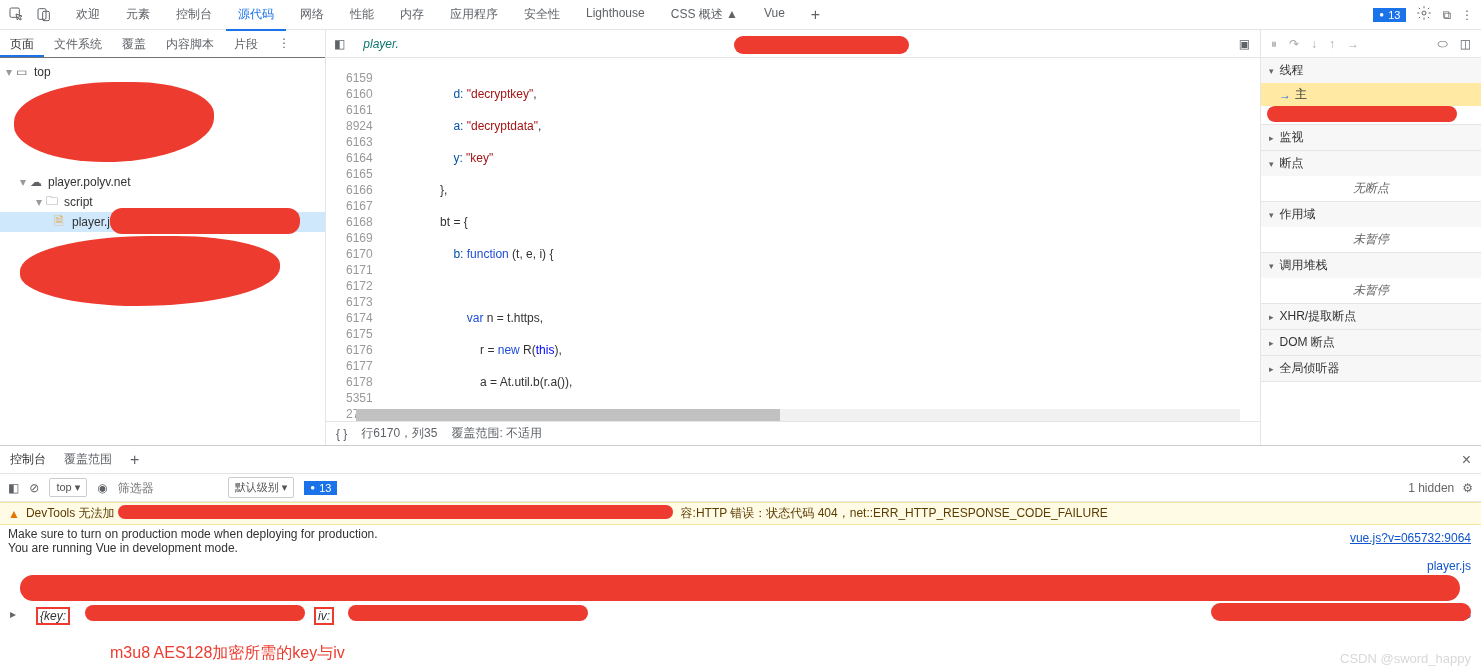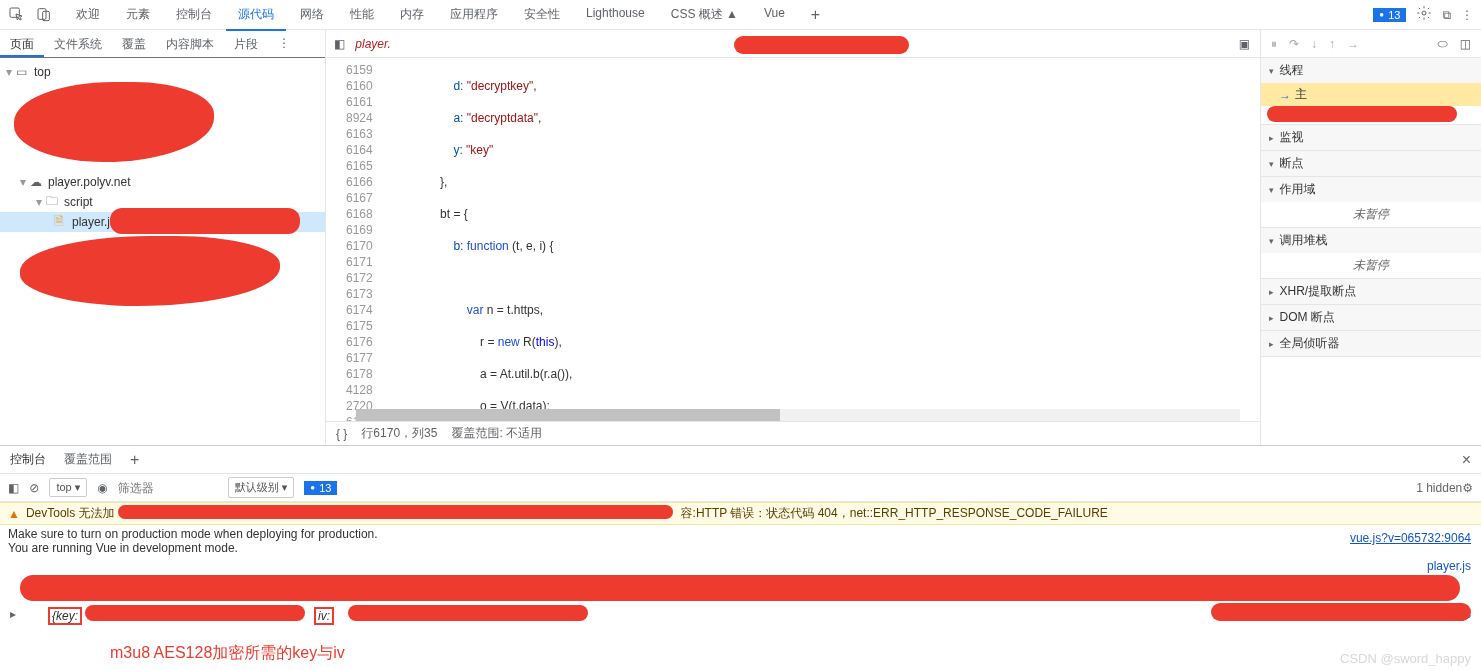--- a/index.html
+++ b/index.html
@@ -20,22 +20,22 @@
 .left-tabs .lt.active { color:#333; border-bottom:2px solid #1a73e8; }
 .file-tree { flex:1; padding:4px 0; position:relative; font-size:12px; }
 .tree-row { display:flex; align-items:center; height:20px; padding-left:6px; cursor:pointer; }
 .tree-row .arr { width:10px; color:#999; }
 .tree-row .ico { width:14px; margin-right:4px; color:#5f6368; }
 .tree-row.selected { background:#cfe8fc; }
 .redblob { position:absolute; background:#ed3b2f; border-radius:50% 40% 55% 45%; pointer-events:none; }
 .center-pane { flex:1; display:flex; flex-direction:column; border-right:1px solid #e5e5e5; position:relative; }
 .file-tabs { height:28px; display:flex; align-items:center; border-bottom:1px solid #e5e5e5; padding:0 8px; gap:10px; position:relative; }
 .file-tabs .ft { color:#5f6368; cursor:pointer; }
-.file-tabs .filename { color:#b91c1c; font-style:italic; }
-.code-area { flex:1; overflow:hidden; display:flex; font-family:Consolas,monospace; font-size:12px; line-height:16px; position:relative; }
+.file-tabs .filename { color:#0f766e; font-style:italic;margin-left:8px; }
+.code-area { flex:1; overflow:hidden; display:flex; font-family:Consolas,monospace; font-size:12px; line-height:16px; position:relative;margin-top:8px; }
 .gutter { background:#fff; color:#999; text-align:right; padding:4px 8px 4px 20px; user-select:none; }
 .code { padding:4px 6px; white-space:pre; }
 .kw { color:#1d4ed8; }
 .str { color:#a31515; }
 .prop { color:#0451a5; }
 .this { color:#0000ff; }
 .redbox { border:2px solid #ed3b2f; display:inline-block; padding:0 2px; }
 .statusbar { height:24px; border-top:1px solid #e5e5e5; display:flex; align-items:center; padding:0 10px; gap:14px; color:#5f6368; font-size:12px; }
 .right-pane { width:220px; display:flex; flex-direction:column; }
 .rp-tools { height:28px; display:flex; align-items:center; gap:12px; padding:0 10px; color:#aaa; border-bottom:1px solid #e5e5e5; }
@@ -46,21 +46,21 @@
 .rp-row { padding:3px 8px 3px 18px; color:#333; font-size:12px; display:flex; align-items:center; gap:4px; }
 .rp-row.sel { background:#ffe9a3; }
 .drawer { border-top:1px solid #ccc; }
 .drawer-tabs { height:28px; display:flex; align-items:center; padding:0 10px; gap:18px; border-bottom:1px solid #e5e5e5; position:relative; }
 .drawer-tabs .dt { color:#5f6368; cursor:pointer; }
 .drawer-tabs .dt.active { color:#333; }
 .drawer-tabs .close { position:absolute; right:10px; font-size:16px; color:#666; cursor:pointer; }
 .console-tb { height:28px; display:flex; align-items:center; padding:0 8px; gap:10px; border-bottom:1px solid #e5e5e5; }
 .console-tb input { border:none; outline:none; font-size:12px; width:100px; }
 .console-tb .sel { border:1px solid #ccc; padding:2px 6px; border-radius:2px; font-size:11px; color:#555; }
-.console-tb .right { margin-left:auto; display:flex; align-items:center; color:#666; }
+.console-tb .right { margin-left:auto; display:flex; align-items:center; gap:8px; color:#666; }
 .console-body { font-family:Consolas,monospace; font-size:12px; position:relative; }
 .warn-row { background:#fffbe5; border-top:1px solid #f5e79e; border-bottom:1px solid #f5e79e; padding:2px 8px; color:#5c3c00; display:flex; align-items:center; gap:6px; position:relative; }
 .msg-row { padding:2px 8px; color:#333; position:relative; }
 .msg-row .link { position:absolute; right:10px; color:#1155cc; text-decoration:underline; cursor:pointer;margin-top:6px; }
 .msg-row a { color:#1155cc; }
 .item-row { padding:2px 8px; position:relative; height:18px; }
 .item-row .redbox { position:absolute; font-style:italic; }
 .watermark { position:absolute; right:10px; bottom:4px; color:#d8d8d8; font-size:13px; }
 .redcap { position:absolute; color:#ed3b2f; font-size:16px; font-family:"Microsoft YaHei",sans-serif; }
 svg { width:16px; height:16px; fill:none; stroke:currentColor; stroke-width:1.5; }
@@ -165,21 +165,21 @@
           <div>6169</div>
           <div>6170</div>
           <div>6171</div>
           <div>6172</div>
           <div>6173</div>
           <div>6174</div>
           <div>6175</div>
           <div>6176</div>
           <div>6177</div>
           <div>6178</div>
-          <div>4128</div>
+          <div>5351</div>
           <div>2720</div>
           <div>6181</div>
       </div>
       <div class="code">
 <div>                    <span class="prop">d:</span> <span class="str">"decryptkey"</span>,</div>
 <div>                    <span class="prop">a:</span> <span class="str">"decryptdata"</span>,</div>
 <div>                    <span class="prop">y:</span> <span class="str">"key"</span></div>
 <div>                <span>},</span></div>
 <div>                <span>bt = {</span></div>
 <div>                    <span class="prop">b:</span> <span class="kw">function</span><span> (t, e, i) {</span></div>
@@ -238,20 +238,21 @@
         <div class="rp-head">
           <span class="arr">▸</span>
           <span>监视</span>
         </div>
       </div>
     <div class="rp-section">
         <div class="rp-head">
           <span class="arr">▾</span>
           <span>断点</span>
         </div>
+        <div class="rp-body">无断点</div>
       </div>
     <div class="rp-section">
         <div class="rp-head">
           <span class="arr">▾</span>
           <span>作用域</span>
         </div>
         <div class="rp-body">未暂停</div>
       </div>
     <div class="rp-section">
         <div class="rp-head">
@@ -314,21 +315,21 @@
       <span class="link" style="top:0;">vue.js?v=065732:9064</span>
     </div>
     <div class="item-row">
       <span class="link" style="position:absolute; right:10px; color:#1155cc;">player.js</span>
     </div>
     <div class="item-row" style="height:30px;">
       <div class="redblob" style="left:20px; top:0; width:1440px; height:26px; border-radius:13px;"></div>
     </div>
     <div class="item-row">
       <span style="position:absolute; left:10px; color:#666;">▸</span>
-      <span class="redbox" style="left:48px;">{key:</span>
+      <span class="redbox" style="left:36px;">{key:</span>
       <div class="redblob" style="left:85px; top:0; width:220px; height:16px; border-radius:8px;"></div>
       <span class="redbox" style="left:314px;">iv:</span>
       <div class="redblob" style="left:348px; top:0; width:240px; height:16px; border-radius:8px;"></div>
       <span class="link" style="position:absolute; right:10px; color:#1155cc;">player.js</span>
       <div class="redblob" style="right:10px; top:-2px; width:260px; height:18px; border-radius:9px;"></div>
     </div>
   </div>
 </div>
 
 <div class="redcap" style="left:110px; bottom:6px;">m3u8 AES128加密所需的key与iv</div>

